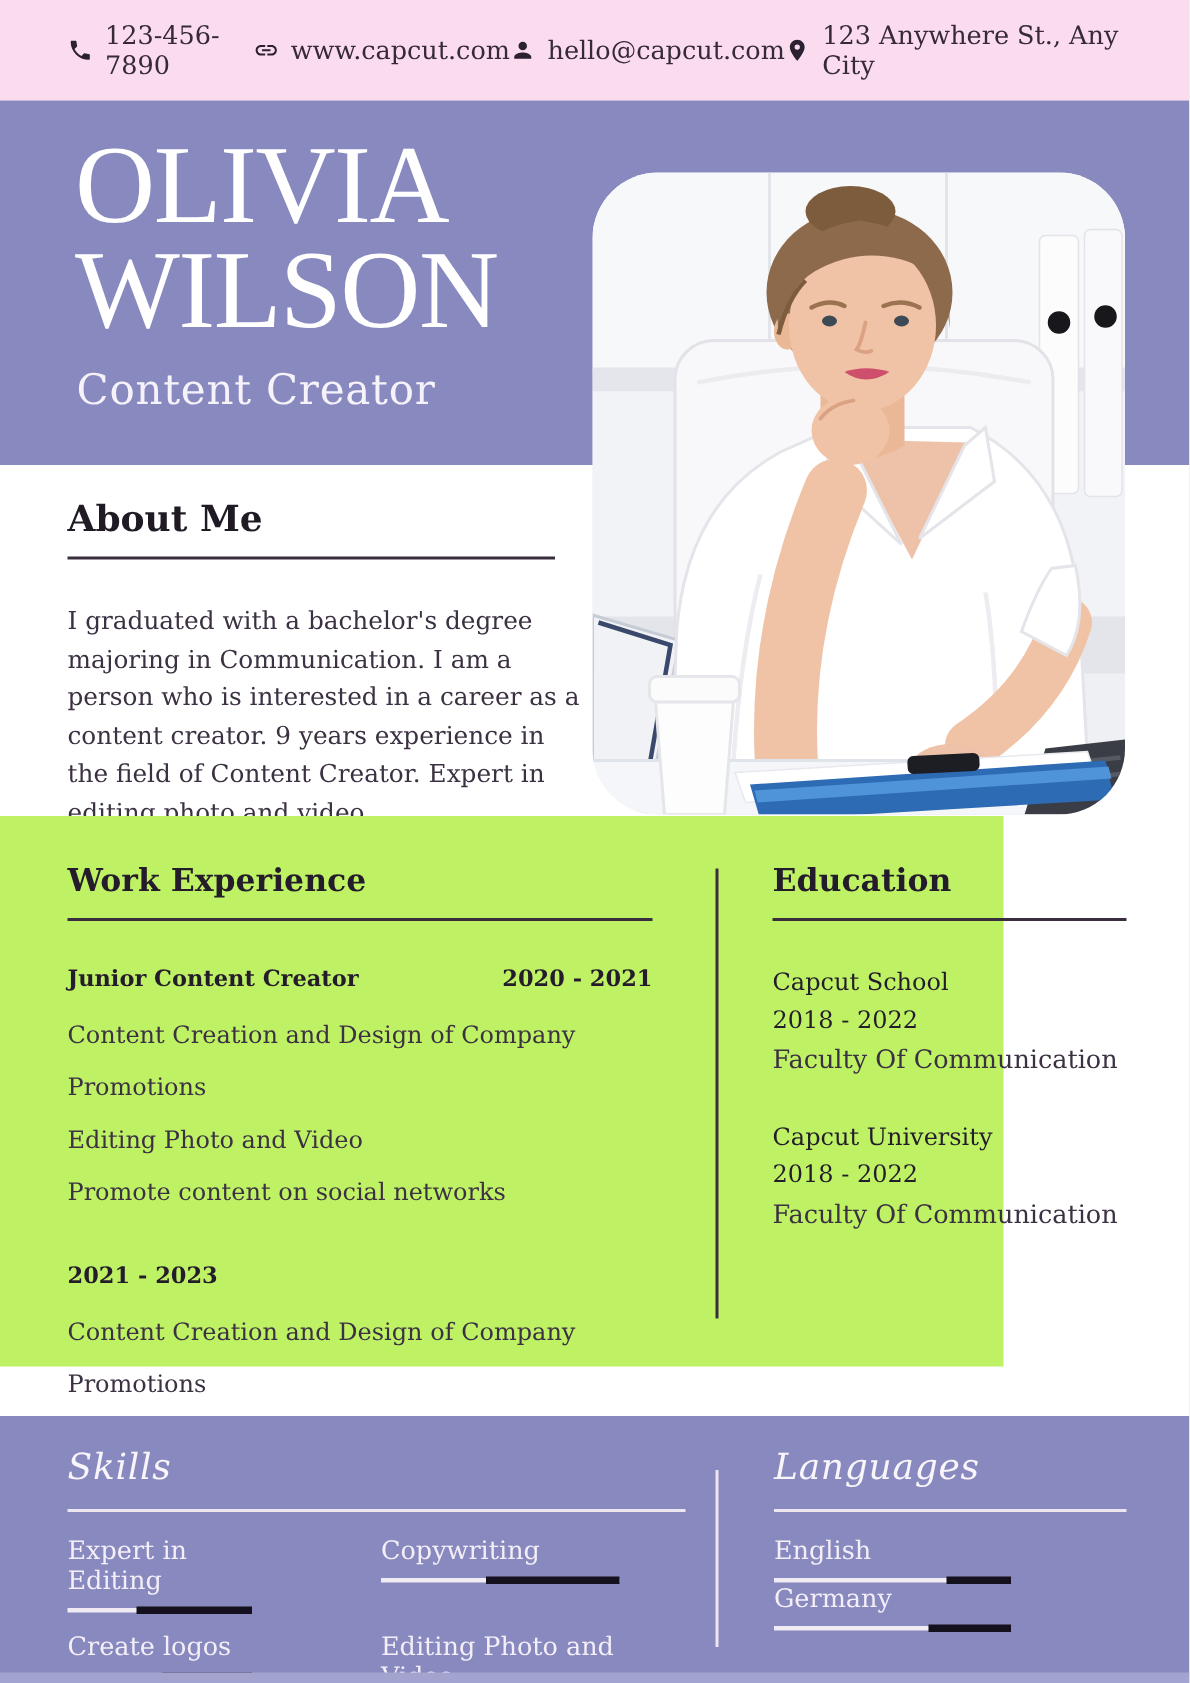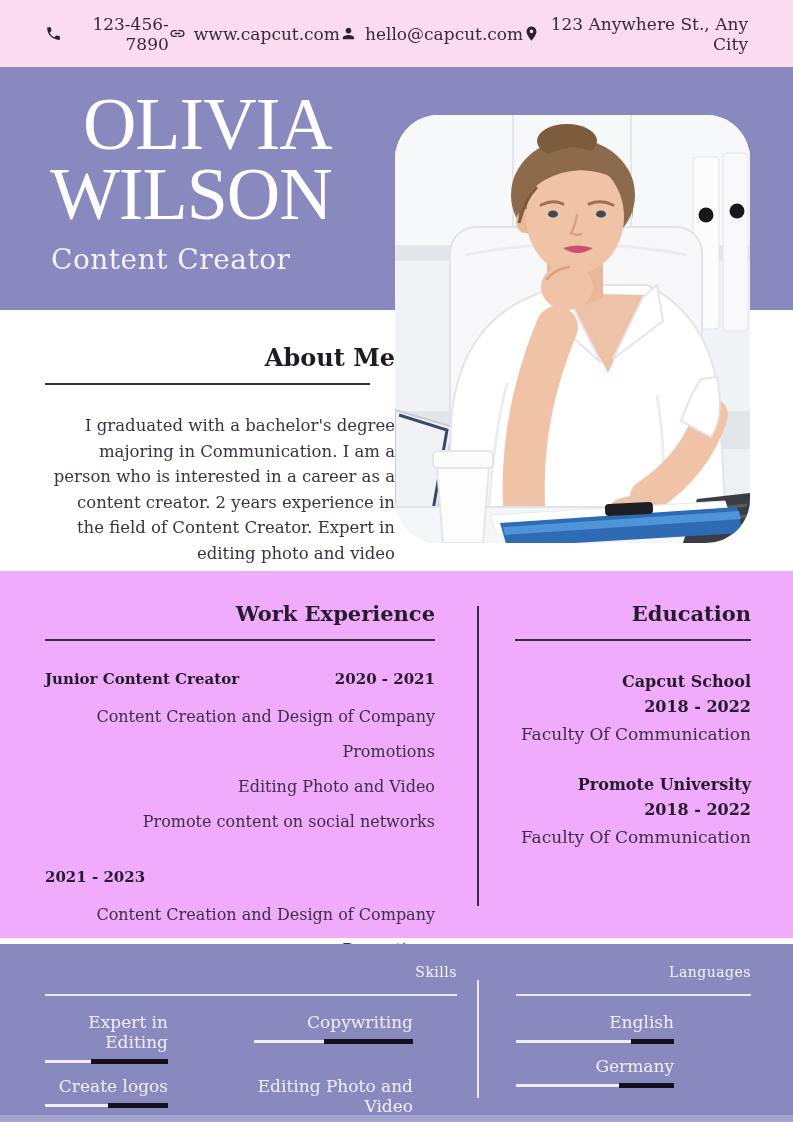--- a/index.html
+++ b/index.html
@@ -2,21 +2,20 @@
 <html><head>
 <meta charset="utf-8">
 <style>
   * { margin:0; padding:0; box-sizing:border-box; }
   html,body { background:#e8e8e8; }
   .page {
     position:relative; width:793px; height:1122px; margin:0 auto;
     background:#ffffff; overflow:hidden;
     font-family:"DejaVu Serif","Liberation Serif",serif;
     color:#2f2533;
-    text-align:right;
   }
 
   
   .topbar {
     position:absolute; left:0; top:0; width:793px; height:67px;
     background:#fbdcef; display:flex; align-items:center;
     justify-content:space-between; padding:0 45px;
   }
   .contact-item { display:flex; align-items:center; gap:8px; font-size:17px; color:#362a3a; }
   .contact-item svg { width:17px; height:17px; fill:#2b2130; flex:0 0 auto; }
@@ -39,46 +38,46 @@
 
   
   .photo {
     position:absolute; left:395px; top:115px; width:355px; height:428px;
     border-radius:44px; overflow:hidden; z-index:3; background:#eef0f3;
   }
   .photo svg { display:block; width:100%; height:100%; }
 
   
   .about { position:absolute; left:0; top:310px; width:793px; height:267px; background:#ffffff; }
-  .about-inner { position:absolute; left:45px; top:33px; width:350px; }
+  .about-inner { position:absolute; left:45px; top:21px; width:350px; }
   .h-about { font-size:24px; font-weight:700; color:#1f1a24; }
   .rule-dark { height:2px; background:#3a2e3e; margin-top:11px; }
   .about-text { margin-top:28px; font-size:16.5px; line-height:25.5px; color:#3c3142; }
 
   
-  .pink-section { position:absolute; left:0; top:571px; width:793px; height:367px; background:#f0abfc; }
+  .pink-section { position:absolute; left:0; top:544px; width:669px; height:367px; background:#bef264; }
   .work { position:absolute; left:45px; top:30px; width:390px; }
   .edu  { position:absolute; left:515px; top:30px; width:236px; }
   .h-section { font-size:21px; font-weight:700; color:#241c2a; }
   .pink-section .rule-dark { margin-top:13px; }
   .job-head { display:flex; justify-content:space-between; margin-top:29px; font-size:15px; font-weight:700; color:#241c2a; }
   .job-lines { margin-top:11px; font-size:16px; line-height:35px; color:#3c3142; }
   .divider-v { position:absolute; left:477px; top:35px; width:2px; height:300px; background:#3a2e3e; }
   .school { margin-top:28px; }
-  .school .sname, .school .speriod { font-size:16px; font-weight:700; line-height:25px; color:#241c2a; }
+  .school .sname, .school .speriod { font-size:16px; font-weight:400; line-height:25px; color:#241c2a; }
   .school .faculty { margin-top:5px; font-size:17px; color:#3c3142; }
 
   
   .footer { position:absolute; left:0; top:944px; width:793px; height:178px; background:#8889bf; color:#f3eef7; }
   .skills { position:absolute; left:45px; top:20px; width:412px; }
   .langs  { position:absolute; left:516px; top:20px; width:235px; }
-  .h-footer { font-size:14px; font-weight:400; color:#f8f5fb; letter-spacing:.5px; }
+  .h-footer { font-size:24px; font-weight:400; color:#f8f5fb; letter-spacing:.5px;font-style:italic; }
   .rule-light { height:2px; background:#ece6f0; margin-top:14px; }
   .skill-grid { margin-top:16px; display:grid; grid-template-columns:123px 159px; column-gap:86px; row-gap:12px; }
-  .lang-grid  { margin-top:16px; display:grid; grid-template-columns:158px; row-gap:12px; }
+  .lang-grid  { margin-top:16px; display:grid; grid-template-columns:158px; }
   .skill-label { font-size:17px; color:#f3eef7; }
   .bar { position:relative; height:5px; margin-top:7px; }
   .bar-track { position:absolute; left:0; right:0; top:1px; height:3px; background:#f1ecf4; }
   .bar-fill { position:absolute; left:var(--bs,50%); right:0; top:0; height:5px; background:#15101d; }
   .divider-v-light { position:absolute; left:477px; top:36px; width:2px; height:118px; background:#ece6f0; }
   .footer-edge { position:absolute; left:0; bottom:0; width:793px; height:7px; background:#a2a3cf; }
 </style>
 </head>
 <body>
 
@@ -190,21 +189,21 @@
 
       <path d="M42 352 L94 352 L88 428 L48 428 Z" fill="#fdfdfe" stroke="#e4e6ea" stroke-width="2"></path>
       <rect x="38" y="336" width="60" height="17" rx="5" fill="#fbfbfc" stroke="#e4e6ea" stroke-width="2"></rect>
     </svg>
   </div>
 
   <div class="about">
     <div class="about-inner">
       <div class="h-about">About Me</div>
       <div class="rule-dark" style="width:325px"></div>
-      <p class="about-text">I graduated with a bachelor's degree majoring in Communication. I am a person who is interested in a career as a content creator. 2 years experience in the field of Content Creator. Expert in editing photo and video</p>
+      <p class="about-text">I graduated with a bachelor's degree majoring in Communication. I am a person who is interested in a career as a content creator. 9 years experience in the field of Content Creator. Expert in editing photo and video</p>
     </div>
   </div>
 
   <div class="pink-section">
 
     <div class="work">
       <div class="h-section">Work Experience</div>
       <div class="rule-dark" style="width:390px"></div>
 
       <div>
@@ -237,21 +236,21 @@
       <div class="h-section">Education</div>
       <div class="rule-dark" style="width:236px"></div>
 
       <div class="school">
         <div class="sname">Capcut School</div>
         <div class="speriod">2018 - 2022</div>
         <div class="faculty">Faculty Of Communication</div>
       </div>
 
       <div class="school">
-        <div class="sname">Promote University</div>
+        <div class="sname">Capcut University</div>
         <div class="speriod">2018 - 2022</div>
         <div class="faculty">Faculty Of Communication</div>
       </div>
     </div>
   </div>
 
   <div class="footer">
 
     <div class="skills">
       <div class="h-footer">Skills</div>

